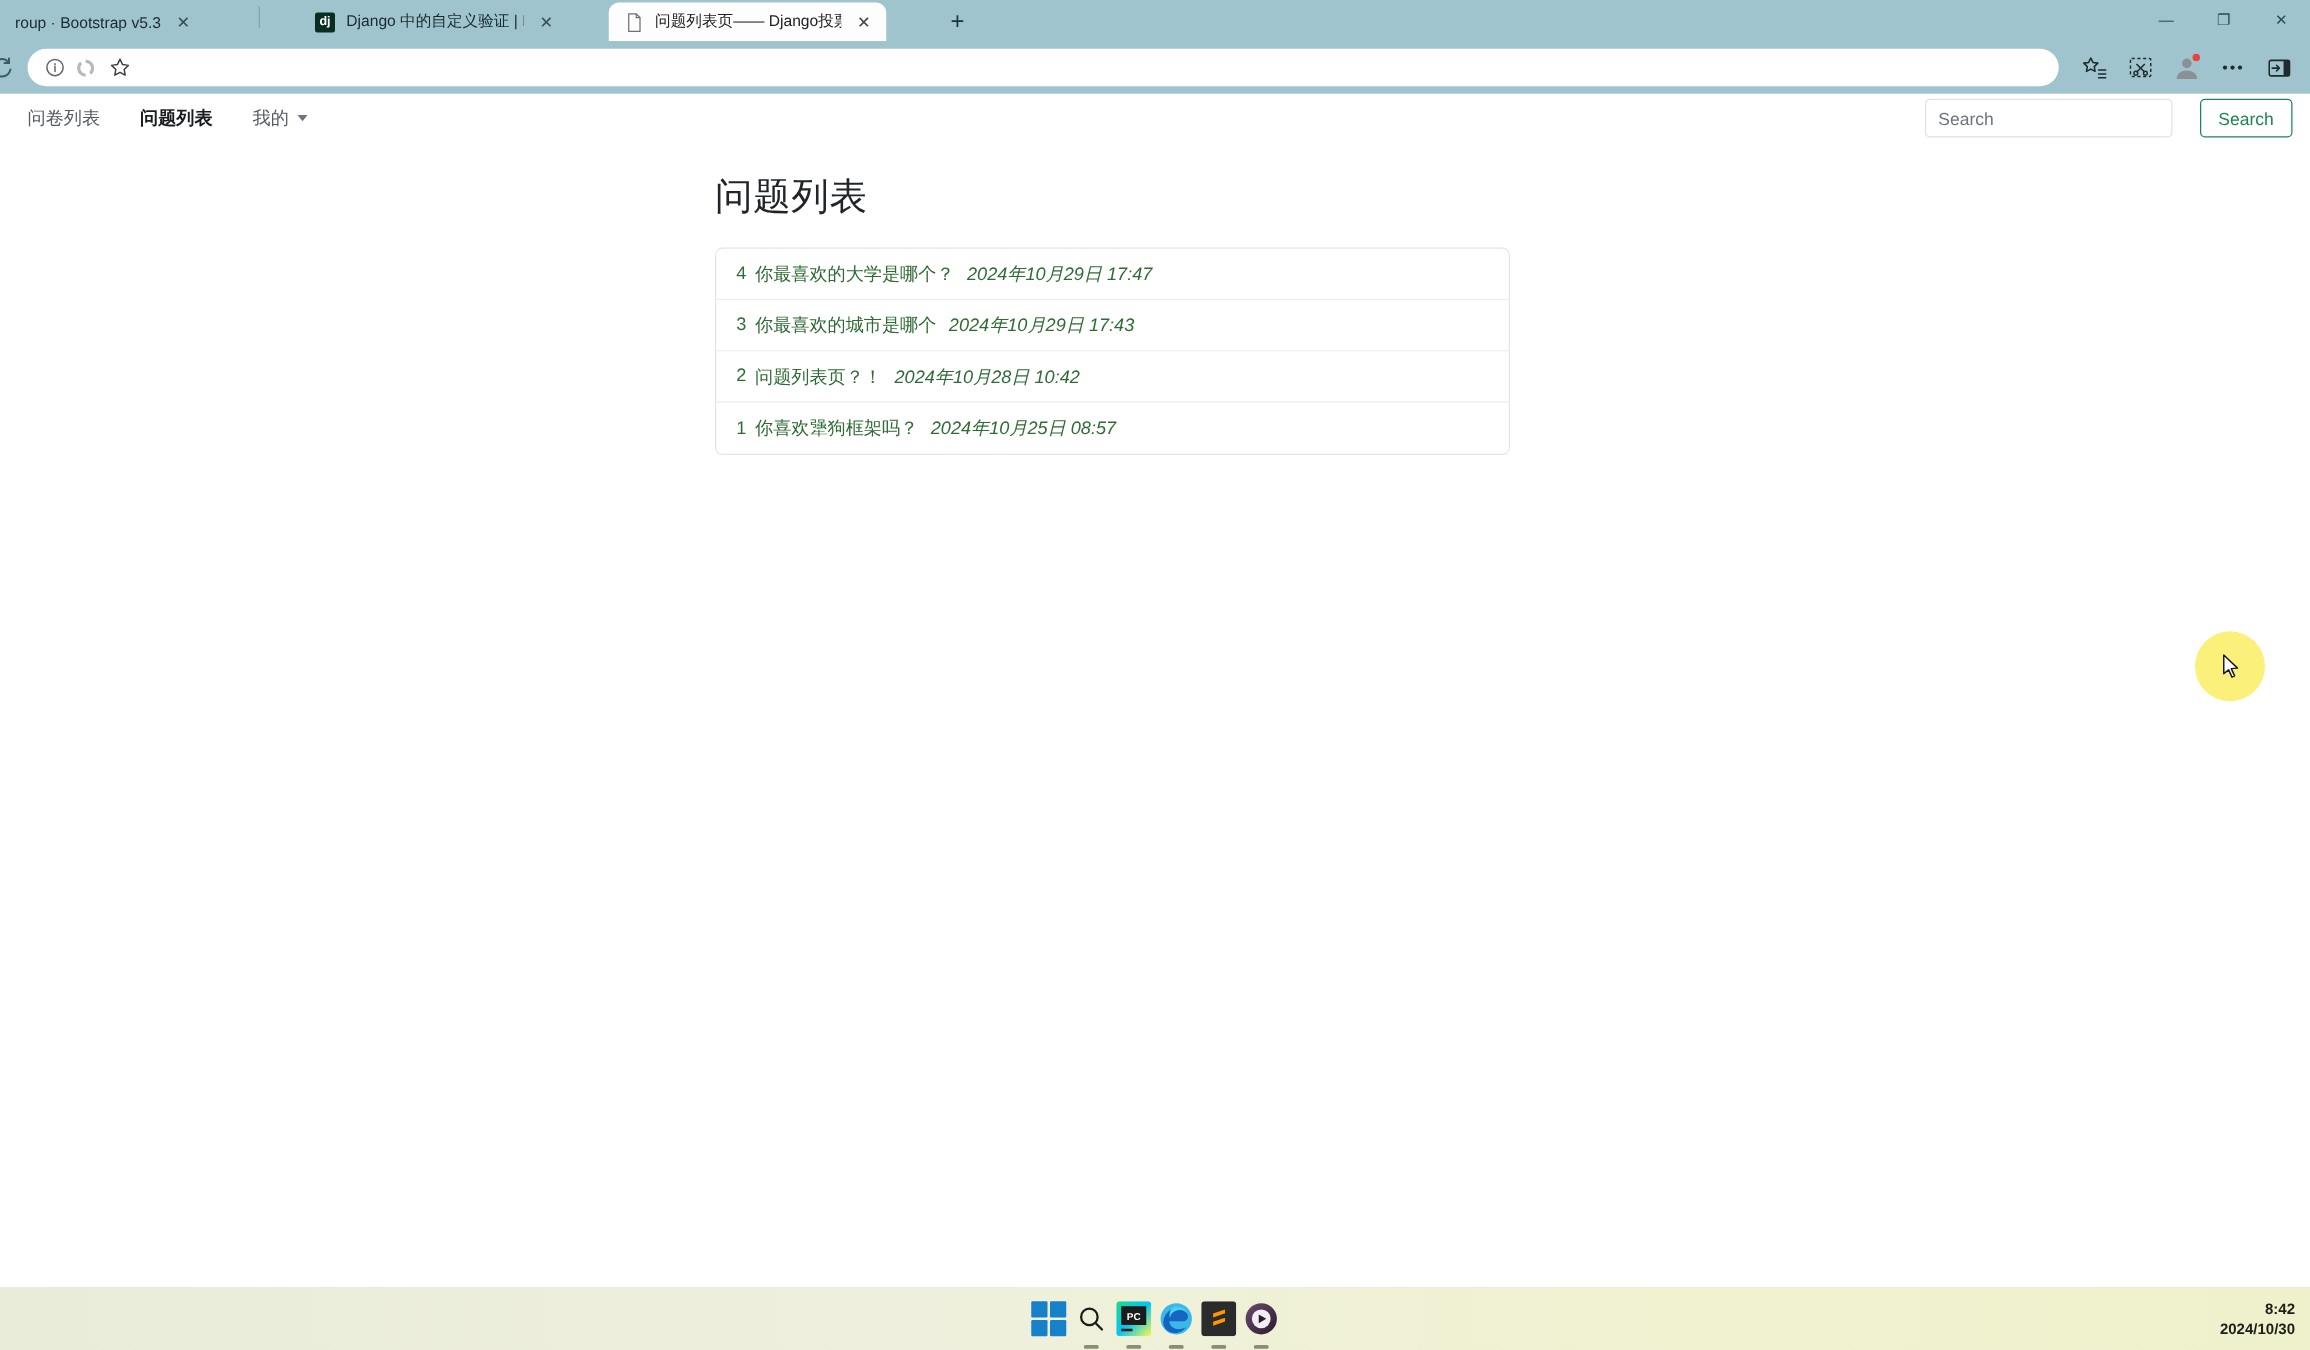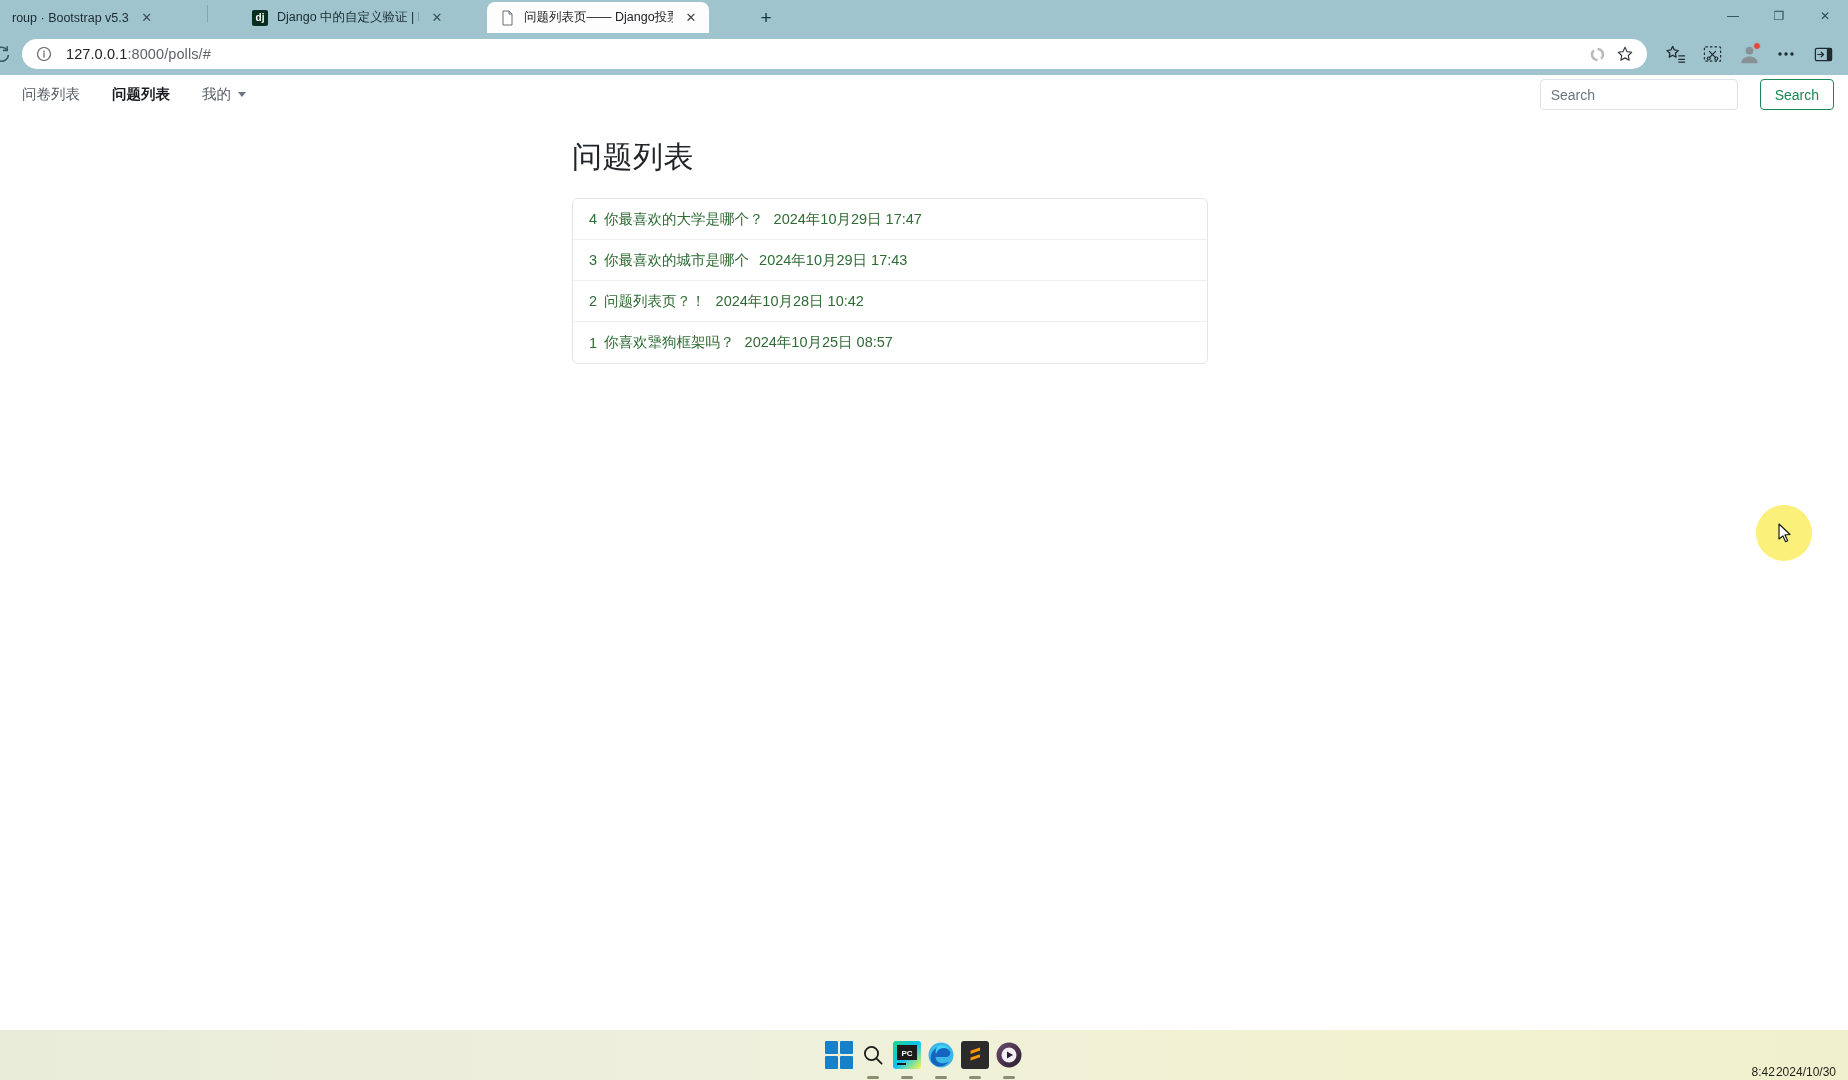--- a/index.html
+++ b/index.html
@@ -175,21 +175,21 @@
   }
   .listitem {
     height: 41px; display: flex; align-items: center;
     padding: 0 16px;
     font-size: 14.5px; color: #2f6b34;
     border-bottom: 1px solid #eceeef;
     white-space: nowrap;
   }
   .listitem:last-child { border-bottom: none; }
   .li-id { margin-right: 7px; }
-  .li-date { margin-left: 10px; }
+  .li-date { margin-left: 10px; font-style: italic; }
 
   
   .cursor-halo {
     position: absolute; left: 1756px; top: 430px;
     width: 56px; height: 56px; border-radius: 50%;
     background: #fbf07a;
   }
   .cursor {
     position: absolute; left: 1778px; top: 448px;
     width: 16px; height: 22px;
@@ -206,22 +206,22 @@
   .tb-app {
     width: 34px; height: 34px; position: relative;
     display: flex; align-items: center; justify-content: center;
   }
   .tb-underline {
     position: absolute; bottom: -7px; left: 50%; transform: translateX(-50%);
     width: 12px; height: 3px; border-radius: 2px; background: #8a8f72;
   }
   .tray {
     position: absolute; right: 12px; top: 0; height: 50px;
-    display: flex; align-items: flex-end;
-    justify-content: center; gap: 1px;
+    display: flex; flex-direction: column; align-items: flex-end;
+    justify-content: center; gap: 1px; font-weight: bold;
   }
   .tray-time { font-size: 12px; color: #1d1f18; line-height: 1.25; }
   .tray-date { font-size: 12px; color: #1d1f18; line-height: 1.25; }
 
   
   .winlogo { display: grid; grid-template-columns: 13px 13px; grid-template-rows: 13px 13px; gap: 2.5px; }
   .winlogo i { background: #1680c9; display:block; border-radius:1px; }
 </style>
 </head>
 <body>
@@ -271,21 +271,20 @@
         </svg>
     </div>
 
     <div class="omnibox">
       <span class="info-icon">
         <svg width="16" height="16" viewBox="0 0 16 16" fill="none" stroke="#5f6368" stroke-width="1.2">
             <circle cx="8" cy="8" r="6.5"></circle>
             <path d="M8 7.2v4M8 4.9v.9" stroke-linecap="round"></path>
           </svg>
       </span>
-      <span class="url"><span>127.0.0.1</span><span class="dim">:8000/polls/#</span></span>
       <span class="omni-action">
         <svg width="17" height="17" viewBox="0 0 20 20" fill="#b7babd">
             <path d="M10 2a8 8 0 018 8 8 8 0 01-3 6.2l-1.6-2.5A5 5 0 0015 10a5 5 0 00-5-5z"></path>
             <path d="M10 18a8 8 0 01-8-8 8 8 0 013-6.2L6.6 6.3A5 5 0 005 10a5 5 0 005 5z"></path>
           </svg>
       </span>
       <span class="omni-action star">
         <svg width="18" height="18" viewBox="0 0 20 20" fill="none" stroke="#3c4043" stroke-width="1.3">
             <path d="M10 2.6l2.3 4.8 5.2.7-3.8 3.6.9 5.1-4.6-2.5-4.6 2.5.9-5.1-3.8-3.6 5.2-.7z" stroke-linejoin="round"></path>
           </svg>

